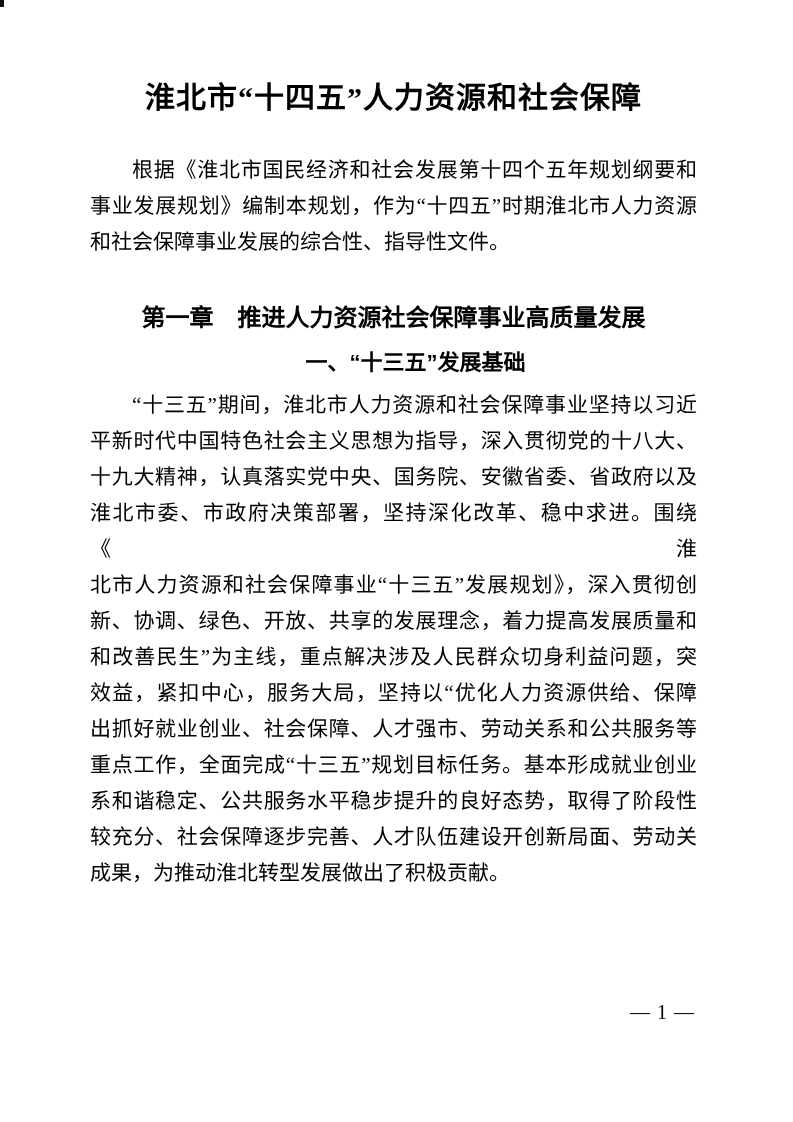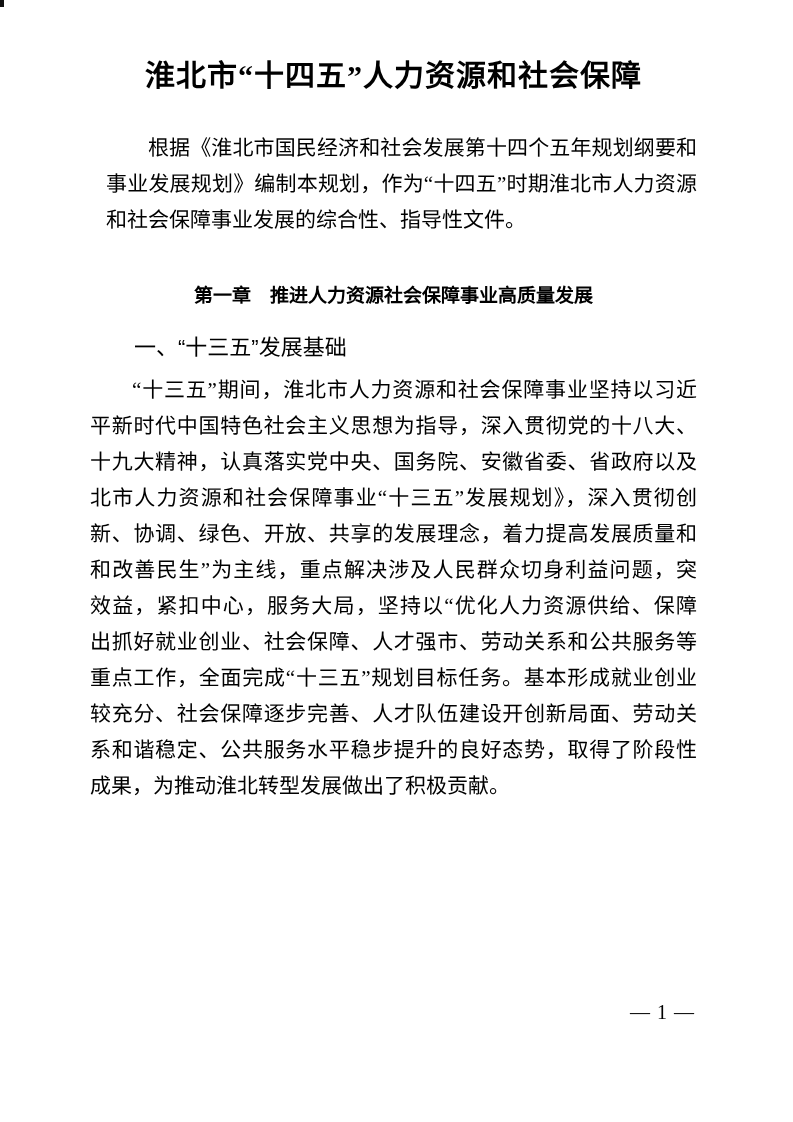--- a/index.html
+++ b/index.html
@@ -19,54 +19,55 @@
     background: #111111;
   }
   .content {
     position: absolute;
     left: 90px;
     top: 0;
     width: 607px;
   }
   .doc-title {
     margin: 0;
-    padding-top: 54px;
+    padding-top: 76px;
     font-size: 30px;
     line-height: 44px;
     font-weight: bold;
     text-align: center;
     letter-spacing: 1px;
   }
   .para {
     font-size: 21px;
     line-height: 36px;
   }
-  .intro-para { margin-top: 32px; margin-left: 16px; }
+  .intro-para { margin-top: 32px; }
   .body-para  { margin-top: 6px; }
   .para .line {
     text-align: justify;
     text-align-last: justify;
   }
   .para .line.first { text-indent: 2em; }
   .para .line.last  { text-align-last: left; }
   .chapter-heading {
     margin-top: 40px;
-    font-size: 19px;
+    font-size: 24px;
     line-height: 36px;
     font-weight: bold;
     text-align: center;
     font-family: "Liberation Sans", "DejaVu Sans", sans-serif;
   }
   .section-heading {
-    margin-top: 16px;
+    margin-top: 9px;
     font-size: 22px;
     line-height: 36px;
-    font-weight: normal;
+    font-weight: bold;
     text-indent: 2em;
     font-family: "Liberation Sans", "DejaVu Sans", sans-serif;
+    text-align: center;
   }
   .page-number {
     position: absolute;
     top: 1000px;
     right: 98px;
     font-size: 20px;
     line-height: 24px;
     letter-spacing: 1px;
   }
 </style>
@@ -89,27 +90,28 @@
     </div>
 
     <div class="chapter-heading">第一章　推进人力资源社会保障事业高质量发展</div>
 
     <div class="section-heading">一、“十三五”发展基础</div>
 
     <div class="para body-para">
       <div class="line first">“十三五”期间，淮北市人力资源和社会保障事业坚持以习近</div>
       <div class="line">平新时代中国特色社会主义思想为指导，深入贯彻党的十八大、</div>
       <div class="line">十九大精神，认真落实党中央、国务院、安徽省委、省政府以及</div>
+      <div class="line">淮北市委、市政府决策部署，坚持深化改革、稳中求进。围绕《淮</div>
       <div class="line">北市人力资源和社会保障事业“十三五”发展规划》，深入贯彻创</div>
       <div class="line">新、协调、绿色、开放、共享的发展理念，着力提高发展质量和</div>
       <div class="line">和改善民生”为主线，重点解决涉及人民群众切身利益问题，突</div>
       <div class="line">效益，紧扣中心，服务大局，坚持以“优化人力资源供给、保障</div>
       <div class="line">出抓好就业创业、社会保障、人才强市、劳动关系和公共服务等</div>
       <div class="line">重点工作，全面完成“十三五”规划目标任务。基本形成就业创业</div>
+      <div class="line">系和谐稳定、公共服务水平稳步提升的良好态势，取得了阶段性</div>
       <div class="line">较充分、社会保障逐步完善、人才队伍建设开创新局面、劳动关</div>
-      <div class="line">系和谐稳定、公共服务水平稳步提升的良好态势，取得了阶段性</div>
       <div class="line last">成果，为推动淮北转型发展做出了积极贡献。</div>
     </div>
 
   </div>
 
   <div class="page-number">— 1 —</div>
 </div>
 
 </body></html>

